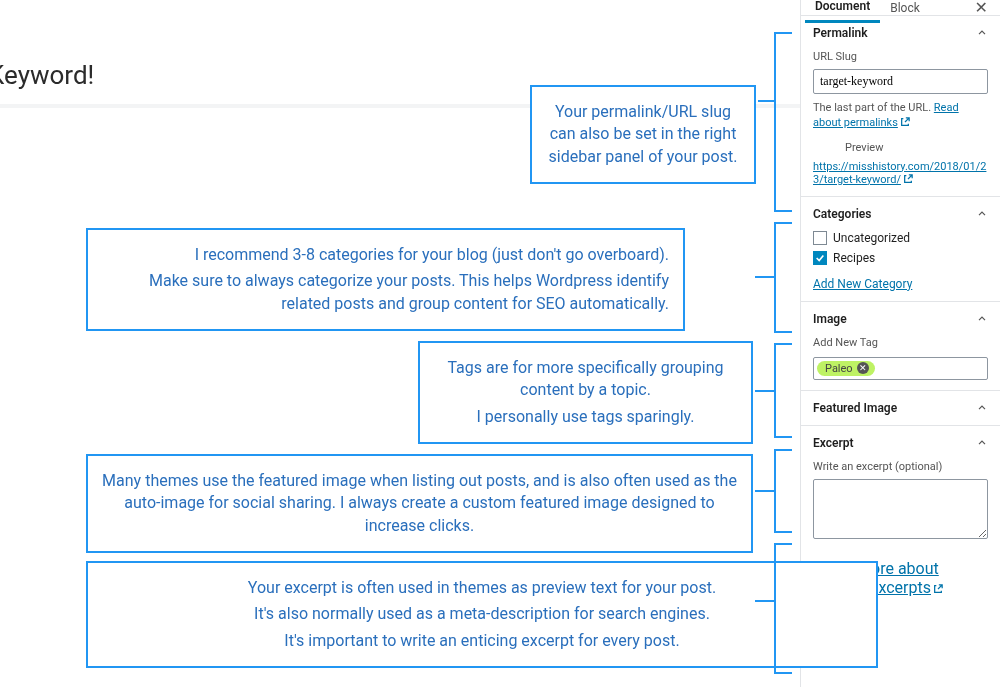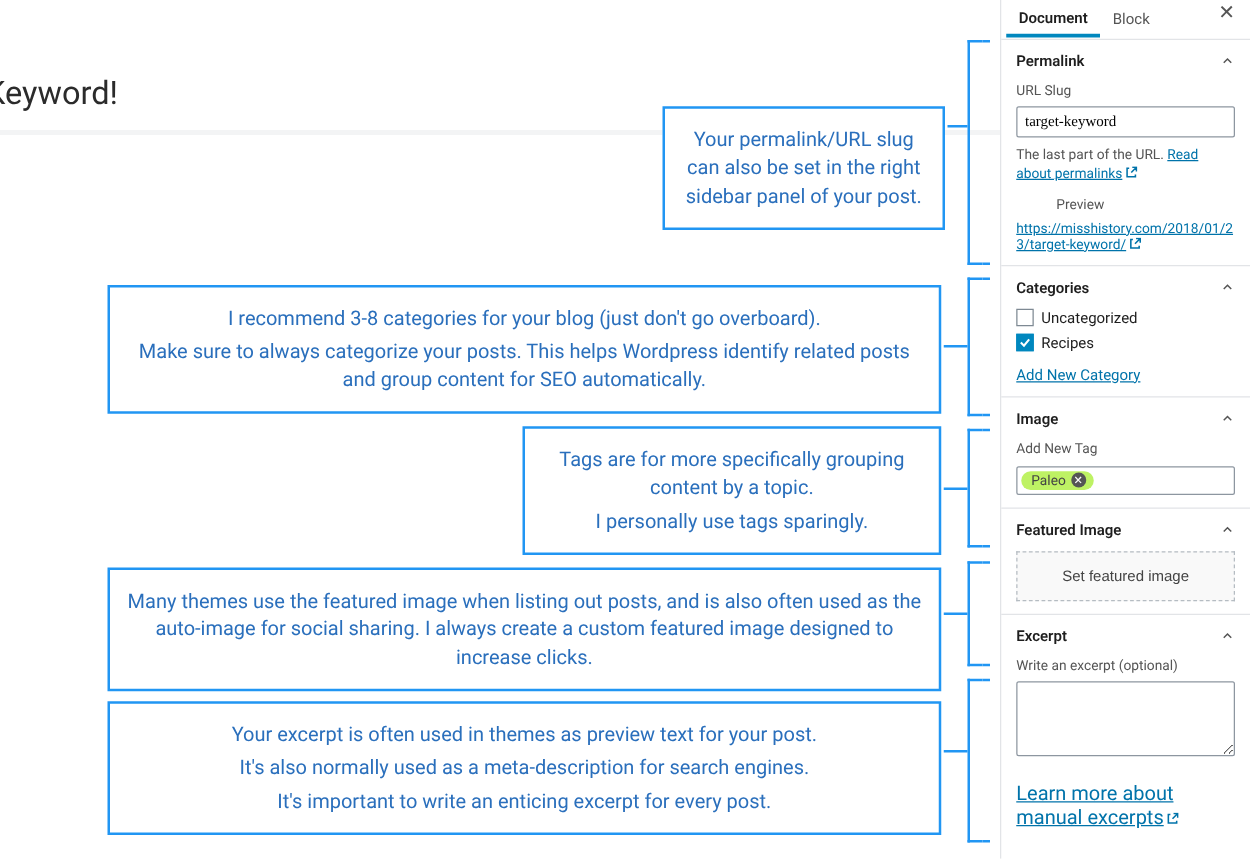--- a/index.html
+++ b/index.html
@@ -1,21 +1,21 @@
 <!DOCTYPE html>
 <html><head>
 <meta charset="utf-8">
 <style>
   * { box-sizing: border-box; margin: 0; padding: 0; }
   html, body { width: 1000px; height: 687px; font-family: -apple-system, BlinkMacSystemFont, "Segoe UI", Roboto, sans-serif; font-size: 13px; color: #1e1e1e; overflow: hidden; background: #fff; }
   .app { display: flex; width: 1000px; height: 687px; }
   .main { flex: 1; position: relative; background: #fff; }
   .sidebar { width: 200px; border-left: 1px solid #e2e4e7; background: #fff; display: flex; flex-direction: column; font-size: 12px; }
   
-  .tabs { display: flex; align-items: flex-start; border-bottom: 1px solid #e2e4e7; height: 32px; padding: 0 4px; }
+  .tabs { display: flex; align-items: center; border-bottom: 1px solid #e2e4e7; height: 16px; padding: 0 4px; }
   .tab { padding: 0 10px; height: 30px; display: flex; align-items: center; font-size: 12px; color: #555; cursor: pointer; }
   .tab.active { font-weight: 600; color: #1e1e1e; border-bottom: 3px solid #0087be; }
   .tab-close { margin-left: auto; padding: 0 8px; font-size: 16px; color: #555; cursor: pointer; }
   
   .panel { border-bottom: 1px solid #e2e4e7; padding: 10px 12px; }
   .panel-hd { display: flex; align-items: center; justify-content: space-between; cursor: pointer; }
   .panel-hd h3 { font-size: 12px; font-weight: 600; }
   .chev { width: 12px; height: 12px; }
   .chev svg { width: 12px; height: 12px; }
   .panel-body { margin-top: 10px; display: flex; flex-direction: column; gap: 6px; }
@@ -60,41 +60,41 @@
       <div class="title-divider"></div>
       <div class="body-text">delete it, then start writing!</div>
     </div>
 
     <div class="callout" style="left:530px; top:49px; width:226px;margin-top:36px;">
       <p>Your permalink/URL slug can also be set in the right sidebar panel of your post.</p>
     </div>
     <div class="bracket" style="left:774px; top:32px; width:12px; height:180px;"></div>
     <div class="connector" style="left:758px; top:100px; width:16px;"></div>
 
-    <div class="callout" style="left:86px; top:228px; width:667px;">
+    <div class="callout" style="left:86px; top:228px; width:599px;text-align:right;">
       <p>I recommend 3-8 categories for your blog (just don't go overboard).</p>
       <p>Make sure to always categorize your posts. This helps Wordpress identify related posts and group content for SEO automatically.</p>
     </div>
     <div class="bracket" style="left:774px; top:222px; width:12px; height:111px;"></div>
     <div class="connector" style="left:755px; top:276px; width:19px;"></div>
 
     <div class="callout" style="left:418px; top:341px; width:335px;">
       <p>Tags are for more specifically grouping content by a topic.</p>
       <p>I personally use tags sparingly.</p>
     </div>
     <div class="bracket" style="left:774px; top:343px; width:12px; height:95px;"></div>
     <div class="connector" style="left:755px; top:390px; width:19px;"></div>
 
     <div class="callout" style="left:86px; top:454px; width:667px;">
       <p>Many themes use the featured image when listing out posts, and is also often used as the auto-image for social sharing. I always create a custom featured image designed to increase clicks.</p>
     </div>
     <div class="bracket" style="left:774px; top:449px; width:12px; height:84px;"></div>
     <div class="connector" style="left:755px; top:490px; width:19px;"></div>
 
-    <div class="callout" style="left:86px; top:561px; width:667px;">
+    <div class="callout" style="left:86px; top:561px; width:792px;">
       <p>Your excerpt is often used in themes as preview text for your post.</p>
       <p>It's also normally used as a meta-description for search engines.</p>
       <p>It's important to write an enticing excerpt for every post.</p>
     </div>
     <div class="bracket" style="left:774px; top:543px; width:12px; height:131px;"></div>
     <div class="connector" style="left:755px; top:600px; width:19px;"></div>
   </div>
 
   <div class="sidebar">
     <div class="tabs">
@@ -171,23 +171,20 @@
       </div>
     </div>
 
     <div class="panel">
       <div class="panel-hd">
         <h3>Featured Image</h3>
         <span class="chev"><svg viewBox="0 0 20 20">
               <path d="M5 12l5-5 5 5" fill="none" stroke="#555" stroke-width="2"></path>
             </svg></span>
       </div>
-      <div class="panel-body">
-        <button class="fi-btn">Set featured image</button>
-      </div>
     </div>
 
     <div class="panel" style="border-bottom:none;">
       <div class="panel-hd">
         <h3>Excerpt</h3>
         <span class="chev"><svg viewBox="0 0 20 20">
               <path d="M5 12l5-5 5 5" fill="none" stroke="#555" stroke-width="2"></path>
             </svg></span>
       </div>
       <div class="panel-body">

